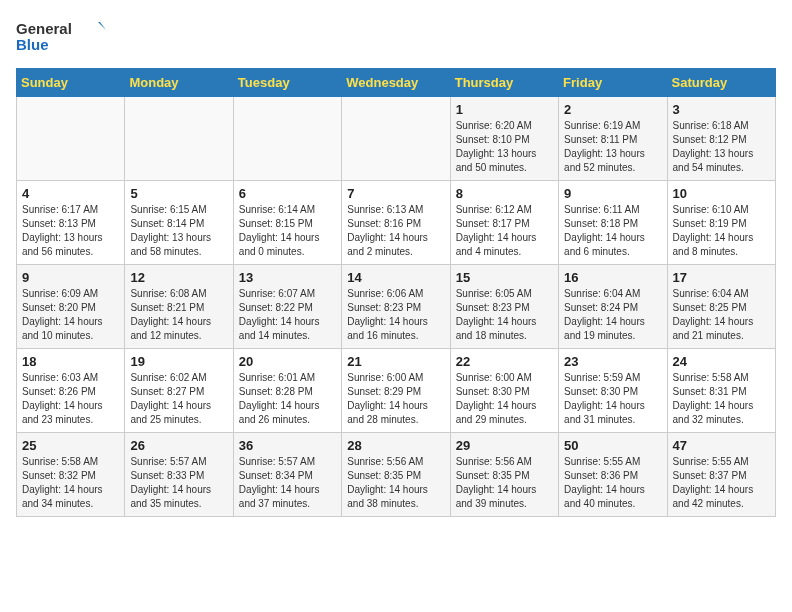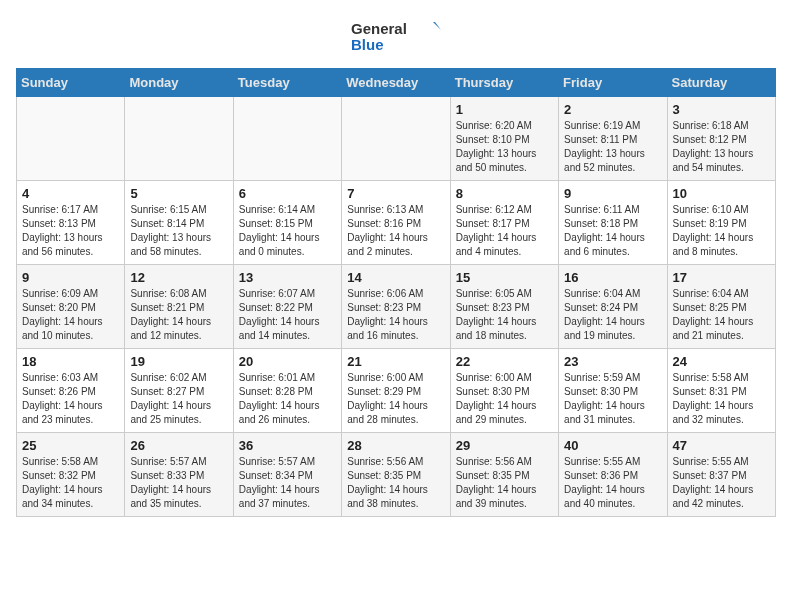--- a/index.html
+++ b/index.html
@@ -5,21 +5,21 @@
     * { box-sizing: border-box; margin: 0; padding: 0; }
     body {
       font-family: Arial, sans-serif;
       background: #fff;
       width: 792px;
       min-height: 612px;
       padding: 16px;
     }
     .header-area {
       display: flex;
-      justify-content: center;
+      justify-content: flex-start;
       align-items: flex-start;
       margin-bottom: 10px;
     }
     .logo {
       display: flex;
       align-items: center;
       gap: 4px;
     }
     .title-area {
       text-align: right;
@@ -33,21 +33,21 @@
       font-size: 16px;
       color: #555;
     }
     table {
       width: 100%;
       border-collapse: collapse;
       font-size: 11px;
     }
     thead th {
       background-color: #2979b8;
-      color: #e5e5e5;
+      color: #fde047;
       padding: 6px 4px;
       text-align: left;
       font-size: 13px;
       font-weight: bold;
       border: 1px solid #2979b8;
     }
     tbody td {
       border: 1px solid #ccc;
       padding: 5px 5px;
       vertical-align: top;
@@ -231,21 +231,21 @@
         </td>
         <td>
           <span class="day-num">28</span>
           <div class="day-info">Sunrise: 5:56 AM<br>Sunset: 8:35 PM<br>Daylight: 14 hours and 38 minutes.</div>
         </td>
         <td>
           <span class="day-num">29</span>
           <div class="day-info">Sunrise: 5:56 AM<br>Sunset: 8:35 PM<br>Daylight: 14 hours and 39 minutes.</div>
         </td>
         <td>
-          <span class="day-num">40</span>
+          <span class="day-num">50</span>
           <div class="day-info">Sunrise: 5:55 AM<br>Sunset: 8:36 PM<br>Daylight: 14 hours and 40 minutes.</div>
         </td>
         <td>
           <span class="day-num">47</span>
           <div class="day-info">Sunrise: 5:55 AM<br>Sunset: 8:37 PM<br>Daylight: 14 hours and 42 minutes.</div>
         </td>
       </tr>
     </tbody>
 </table>
 

